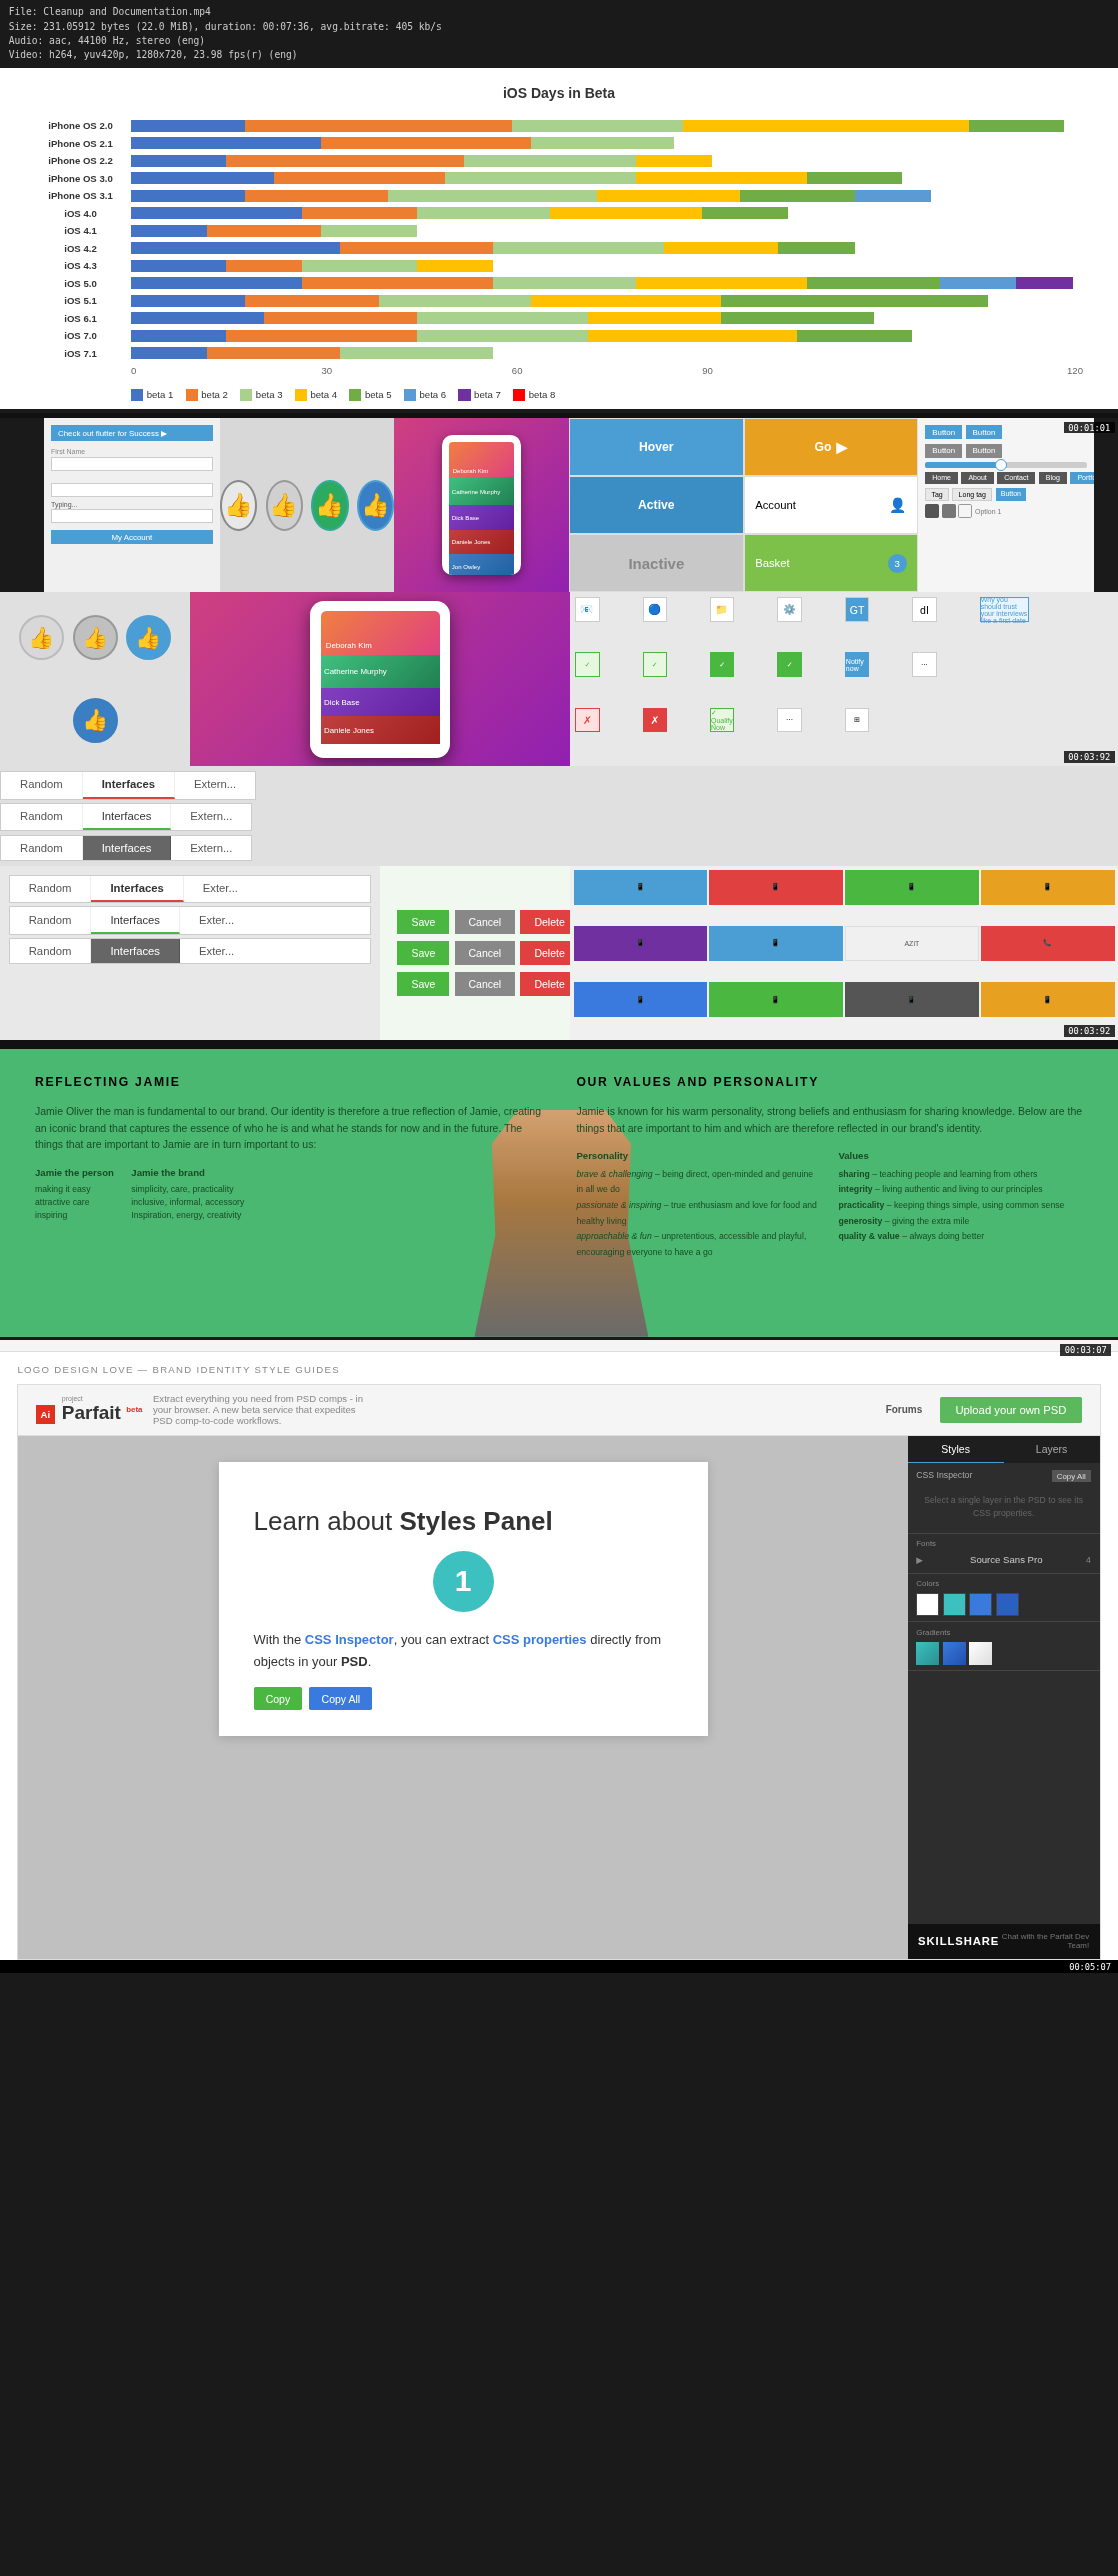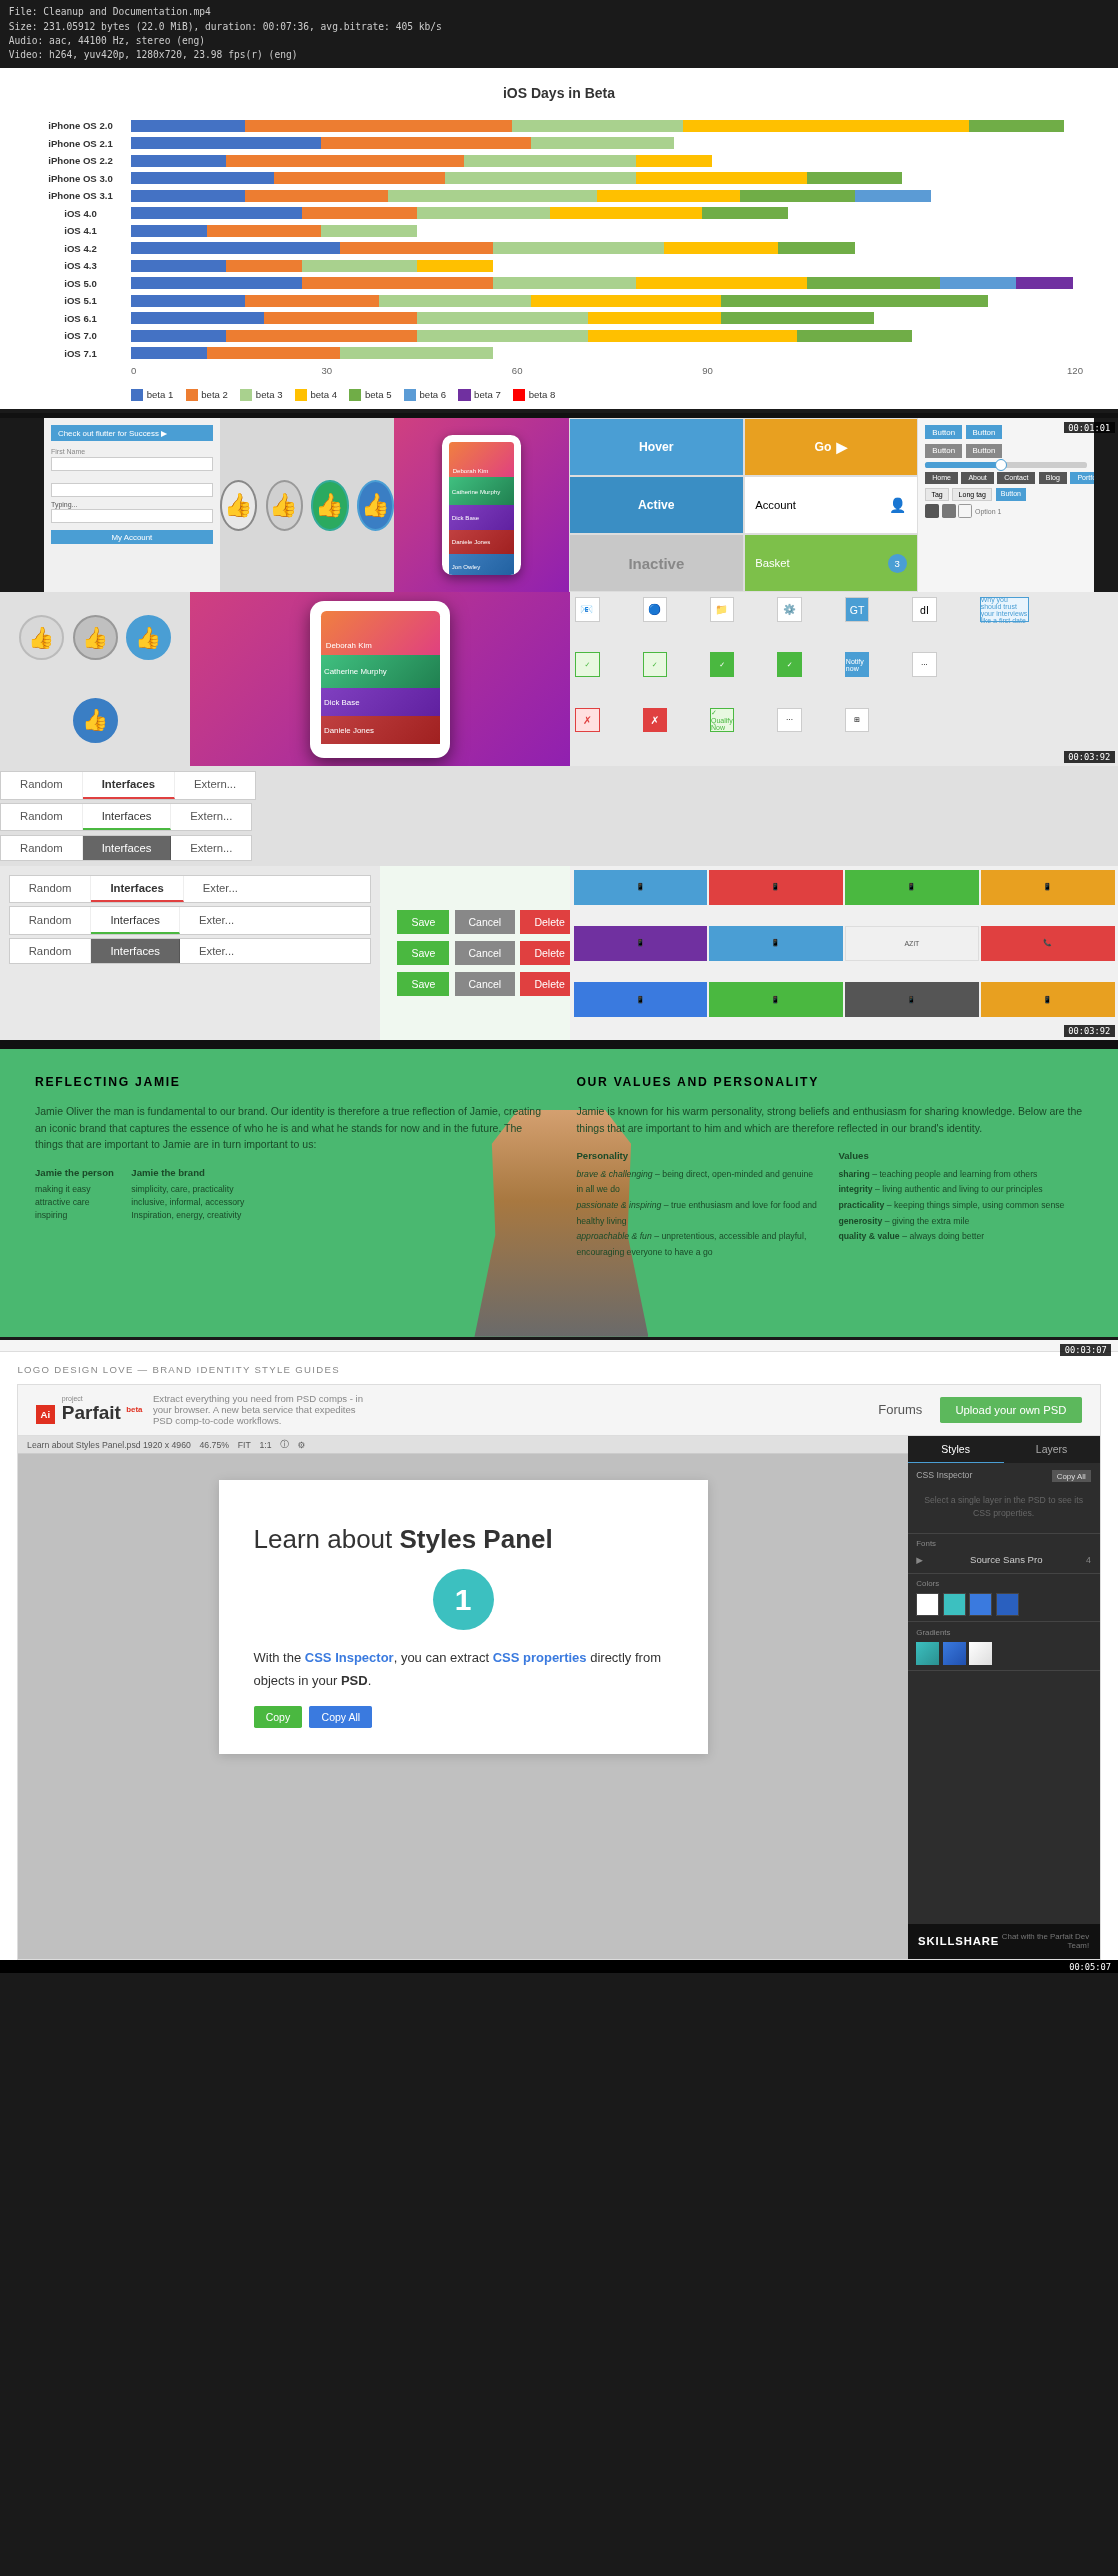--- a/index.html
+++ b/index.html
@@ -232,22 +232,23 @@
       color: #888;
       max-width: 218px;
     }
     .parfait-header-right {
       margin-left: auto;
       display: flex;
       align-items: center;
       gap: 17.4px;
     }
     .parfait-forums-link {
-      font-size: 13px;
+      font-size: 10px;
       color: #555;
+      font-weight: bold;
     }
     .parfait-cta-btn {
       background: #5cb85c;
       color: #fff;
       padding: 7px 15.7px;
       font-size: 11.3px;
       border: none;
       cursor: pointer;
       border-radius: 1.7px;
     }
@@ -920,28 +921,20 @@
       <div class="parfait-tagline">Extract everything you need from PSD comps - in your browser. A new beta service that expedites PSD comp-to-code workflows.</div>
       <div class="parfait-header-right">
         <span class="parfait-forums-link" style="cursor:pointer;">Forums</span>
         <button class="parfait-cta-btn">Upload your own PSD</button>
       </div>
     </div>
 
     <div class="parfait-body">
 
       <div class="parfait-canvas-wrapper">
-        <div class="parfait-file-bar">
-          <span>Learn about Styles Panel.psd   1920 x 4960</span>
-          <span>46.75%</span>
-          <span>FIT</span>
-          <span>1:1</span>
-          <span>ⓘ</span>
-          <span>⚙</span>
-        </div>
         <div class="parfait-canvas-inner">
           <div class="styles-learn-card">
             <div class="slc-title">
               <span>Learn about </span><strong>Styles Panel</strong>
             </div>
             <div class="slc-circle">1</div>
             <div class="slc-body">
               <span>With the </span><span class="slc-highlight">CSS Inspector</span><span>, you can
 extract </span><span class="slc-highlight">CSS properties</span><span> directly
 from objects in your </span><strong>PSD</strong><span>.</span>

